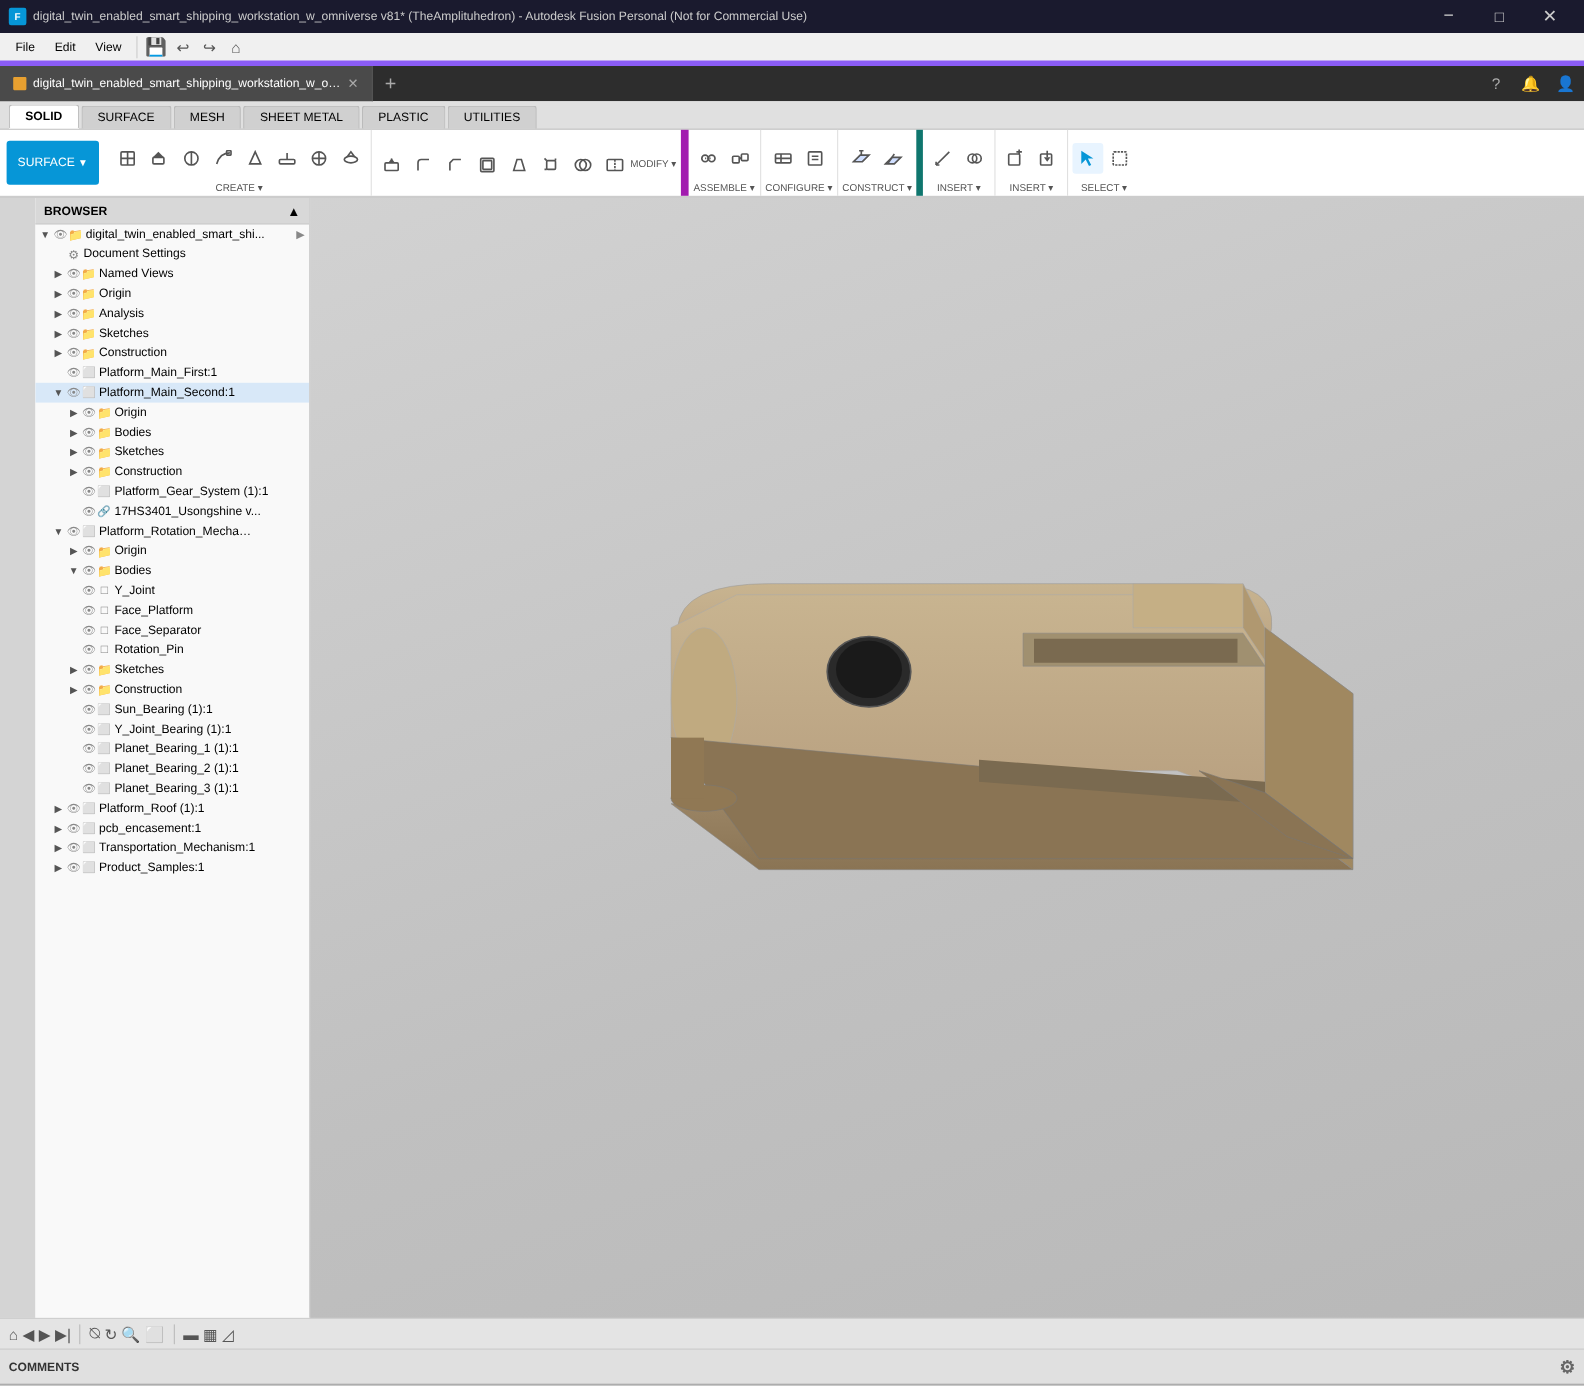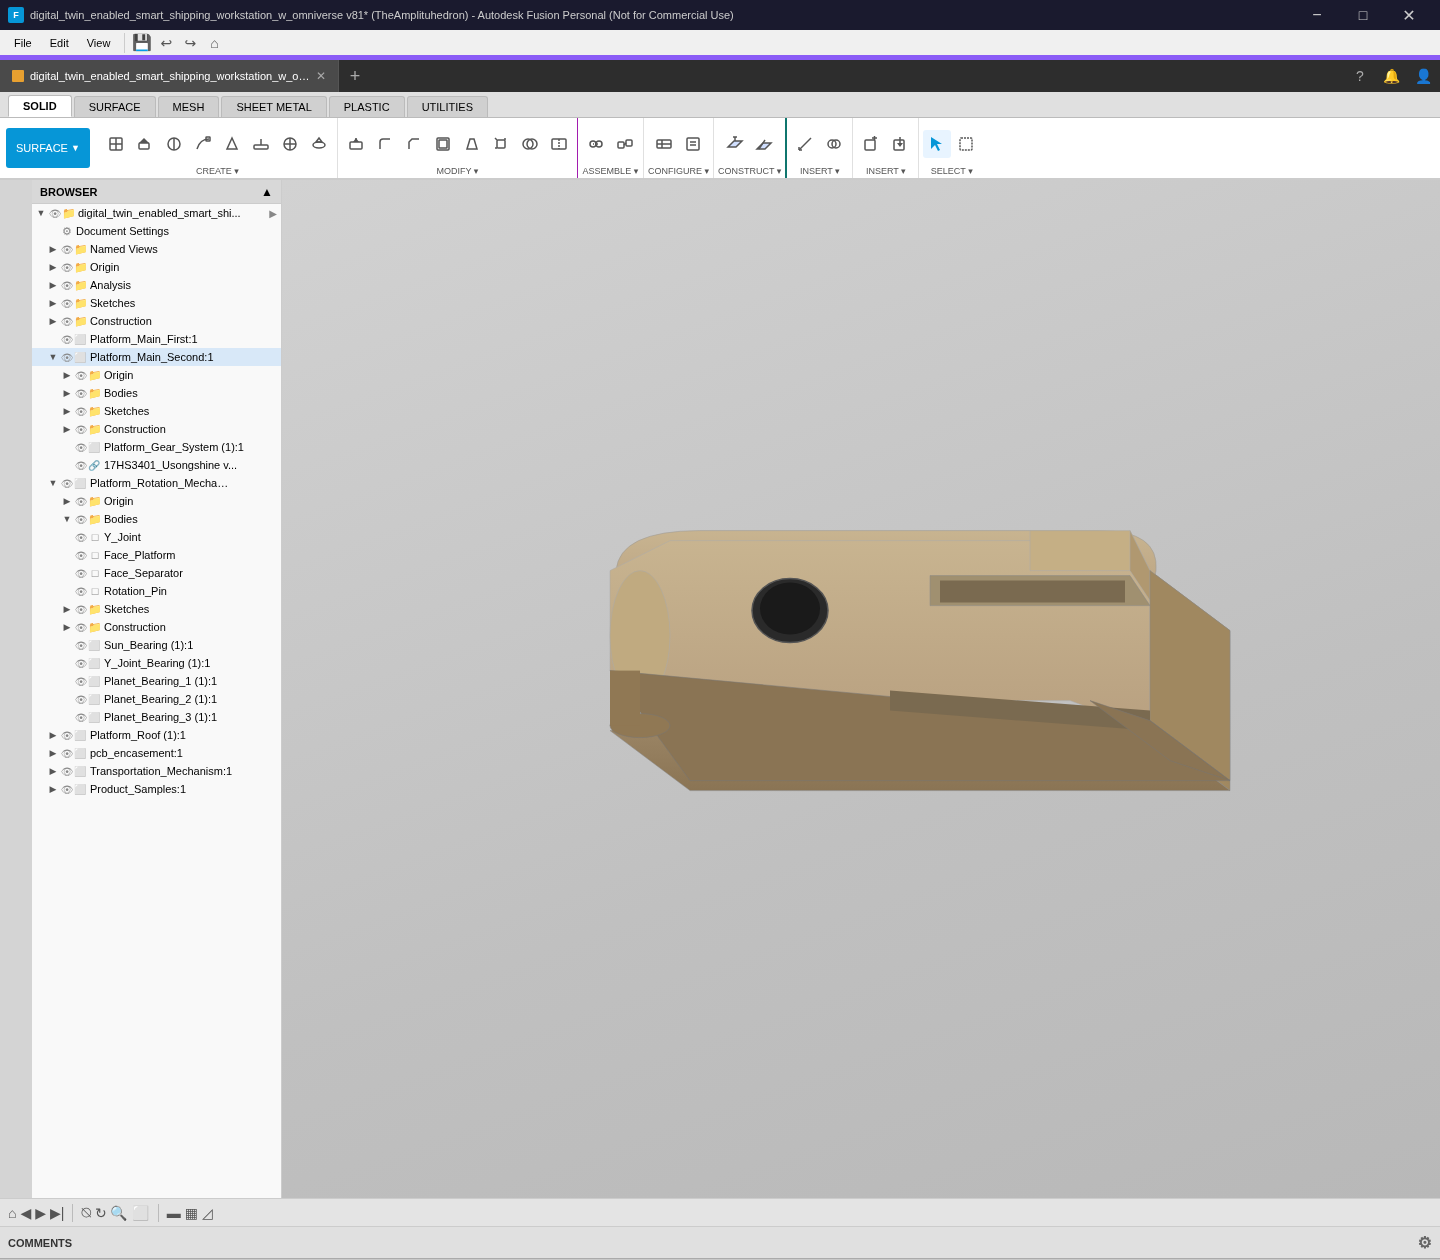--- a/index.html
+++ b/index.html
@@ -248,21 +248,21 @@
       <button class="tool-btn">
         <svg viewBox="0 0 18 18" fill="none" stroke="#555" stroke-width="1.5">
             <ellipse cx="9" cy="10" rx="6" ry="3"></ellipse>
             <polygon points="6,7 9,3 12,7"></polygon>
           </svg>
       </button>
     </div>
     <div style="font-size:9px;color:#555;padding-bottom:2px;cursor:pointer;">CREATE ▾</div>
   </div>
 
-  <div style="display:flex;flex-direction:column;align-items:center;border-right:1px solid #a21caf;padding:4px 4px 0;height:60px;">
+  <div style="display:flex;flex-direction:row;align-items:center;border-right:7px solid #a21caf;padding:4px 4px 0;height:60px;">
     <div style="display:flex;gap:1px;flex:1;align-items:center;">
       <button class="tool-btn">
         <svg viewBox="0 0 18 18" fill="none" stroke="#555" stroke-width="1.5">
             <rect x="3" y="7" width="12" height="7" rx="1"></rect>
             <line x1="9" y1="3" x2="9" y2="7"></line>
             <polygon points="6,7 9,3 12,7" fill="#555" stroke="none"></polygon>
           </svg>
       </button>
       <button class="tool-btn">
         <svg viewBox="0 0 18 18" fill="none" stroke="#555" stroke-width="1.5">
@@ -342,21 +342,21 @@
         <svg viewBox="0 0 18 18" fill="none" stroke="#555" stroke-width="1.5">
             <rect x="3" y="3" width="12" height="12" rx="1"></rect>
             <line x1="6" y1="7" x2="12" y2="7"></line>
             <line x1="6" y1="10" x2="12" y2="10"></line>
           </svg>
       </button>
     </div>
     <div style="font-size:9px;color:#555;padding-bottom:2px;cursor:pointer;">CONFIGURE ▾</div>
   </div>
 
-  <div style="display:flex;flex-direction:column;align-items:center;border-right:2px solid #0f766e;padding:4px 4px 0;height:60px;">
+  <div style="display:flex;flex-direction:column;align-items:center;border-right:6px solid #0f766e;padding:4px 4px 0;height:60px;">
     <div style="display:flex;gap:1px;flex:1;align-items:center;">
       <button class="tool-btn">
         <svg viewBox="0 0 18 18" fill="none" stroke="#555" stroke-width="1.5">
             <parallelogram></parallelogram>
             <polygon points="2,12 8,6 16,6 10,12" fill="rgba(100,150,255,0.3)" stroke="#555"></polygon>
             <line x1="9" y1="6" x2="9" y2="2"></line>
             <line x1="7" y1="2" x2="11" y2="2"></line>
           </svg>
       </button>
       <button class="tool-btn">

